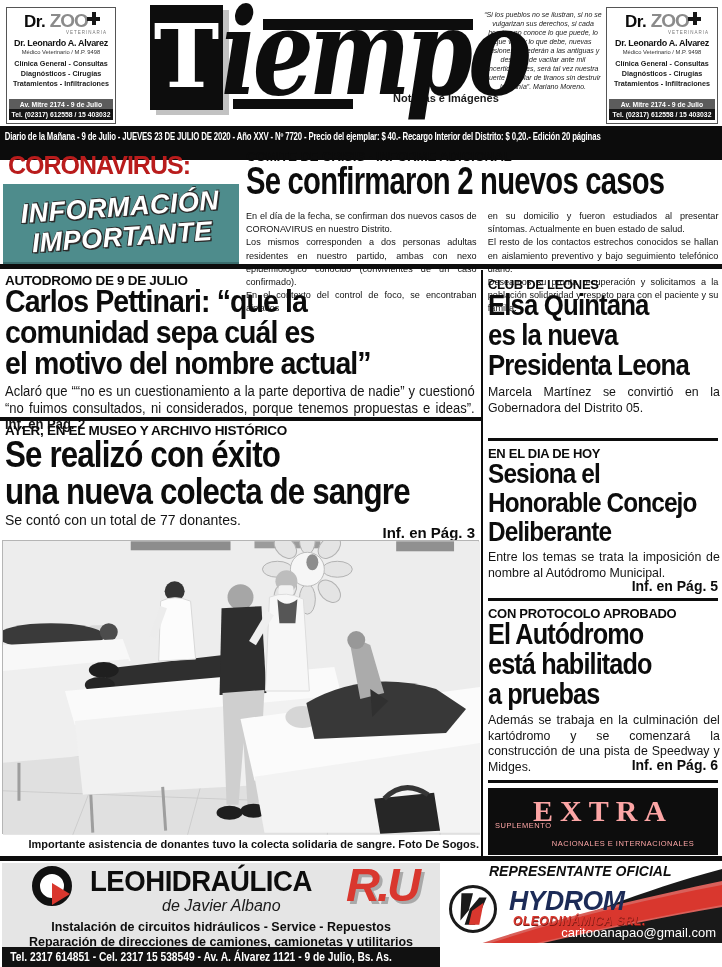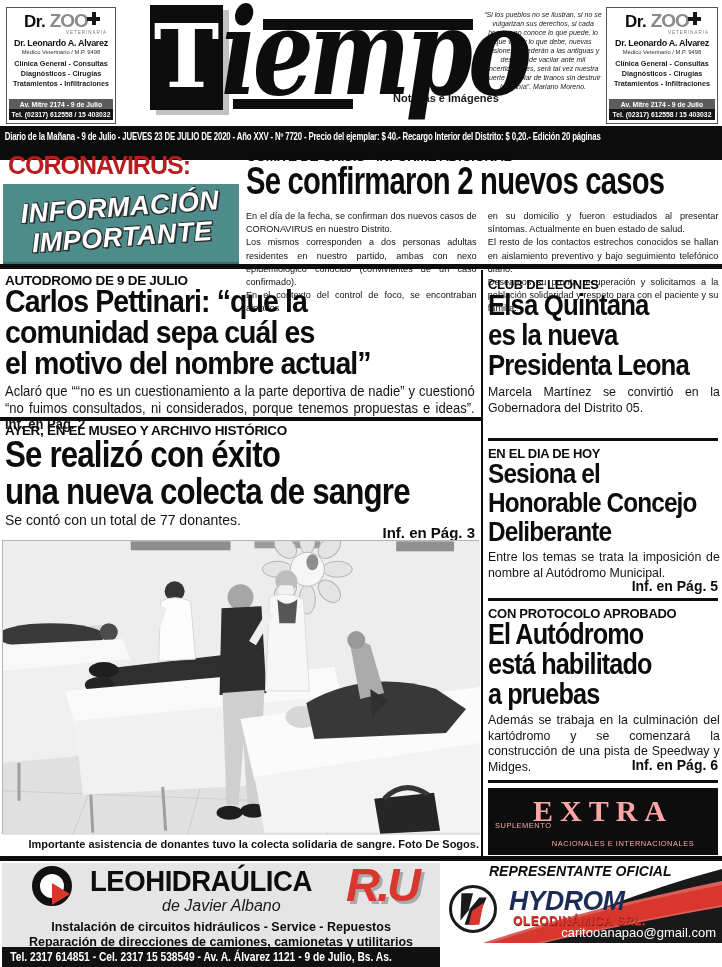--- a/index.html
+++ b/index.html
@@ -137,21 +137,21 @@
   .oleo-bar span{display:inline-block;color:#fff;font-weight:bold;font-size:12.5px;line-height:20px;
                  white-space:nowrap;transform:scaleX(.82);transform-origin:left center;padding-left:10px;}
 
   .hydrom{left:441px;top:861px;width:281px;height:82px;background:#fff;overflow:hidden;}
   .hyd-kicker{position:absolute;left:48px;top:2px;font-weight:bold;font-style:italic;font-size:14px;
               color:#0d0d0d;}
   .hyd-circle{position:absolute;left:8px;top:24px;width:48px;height:48px;border:3px solid #1a1a1a;
               border-radius:50%;background:#fff;z-index:3;}
   .hyd-brand{position:absolute;left:68px;top:24px;font-weight:bold;font-style:italic;font-size:28px;
              letter-spacing:-0.5px;color:#1c2b57;z-index:3;transform:scaleX(.95);transform-origin:left top;}
-  .hyd-sub{position:absolute;left:72px;top:53px;font-weight:bold;font-size:12px;
+  .hyd-sub{position:absolute;left:72px;top:53px;font-weight:bold;font-style:italic;font-size:12px;
            color:#d9372e;z-index:3;letter-spacing:0.5px;text-shadow:0.5px 0.5px 0 #7a1a14;}
   .hyd-email{position:absolute;right:6px;bottom:3px;color:#fff;font-weight:normal;font-size:13px;z-index:3;}
 
   .story-block{cursor:default;}
 </style>
 </head>
 <body>
 
 <div id="page" data-name="newspaper-front-page">
 

